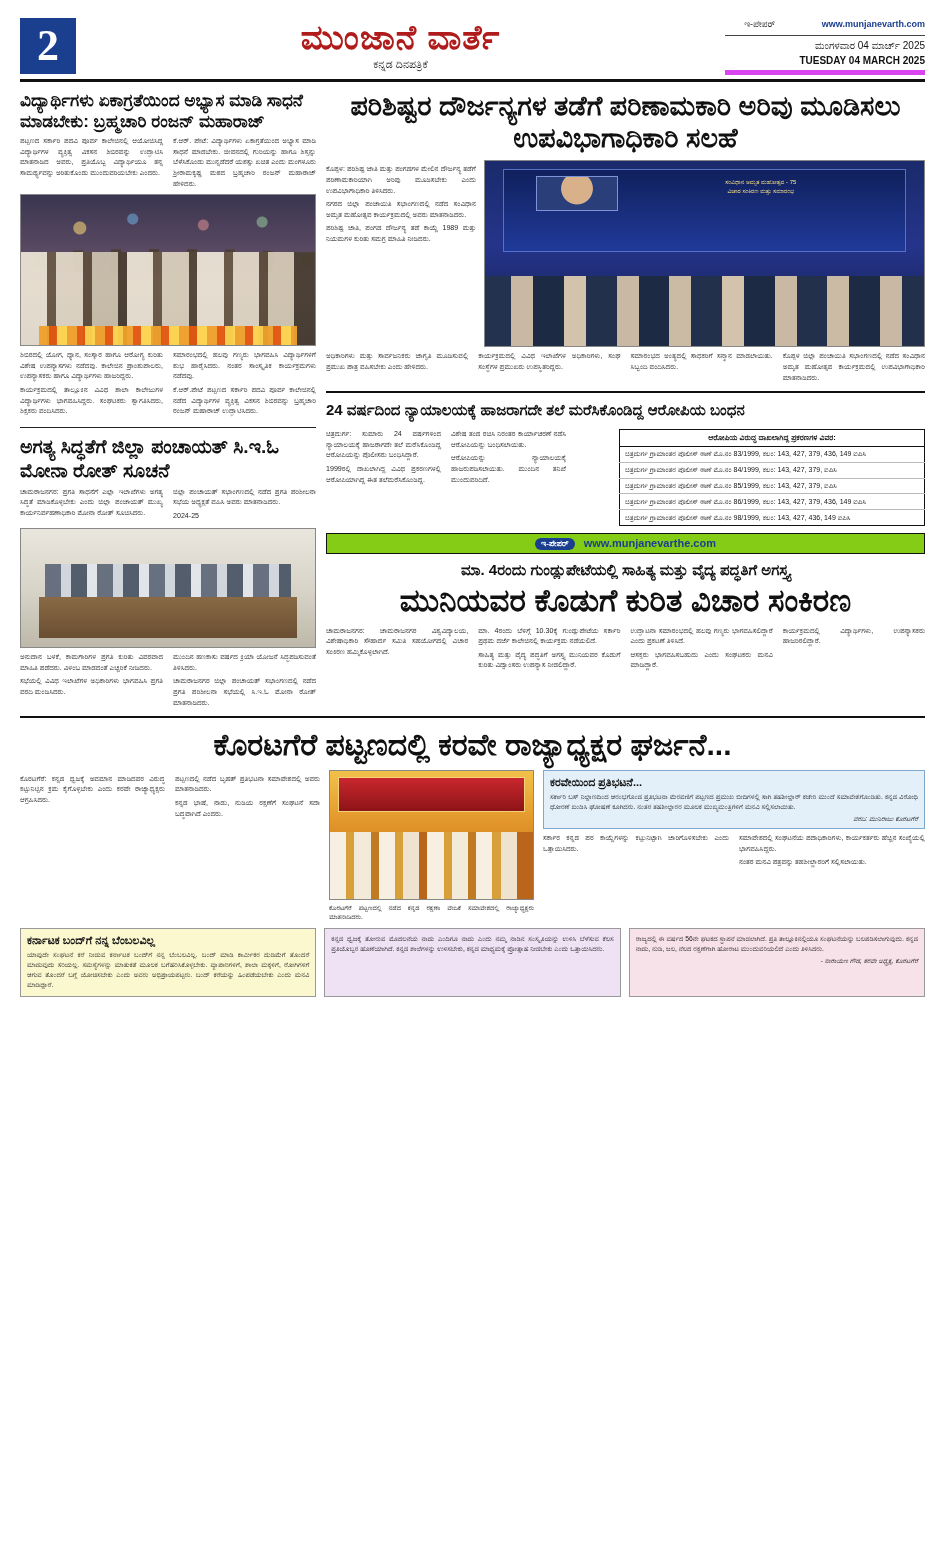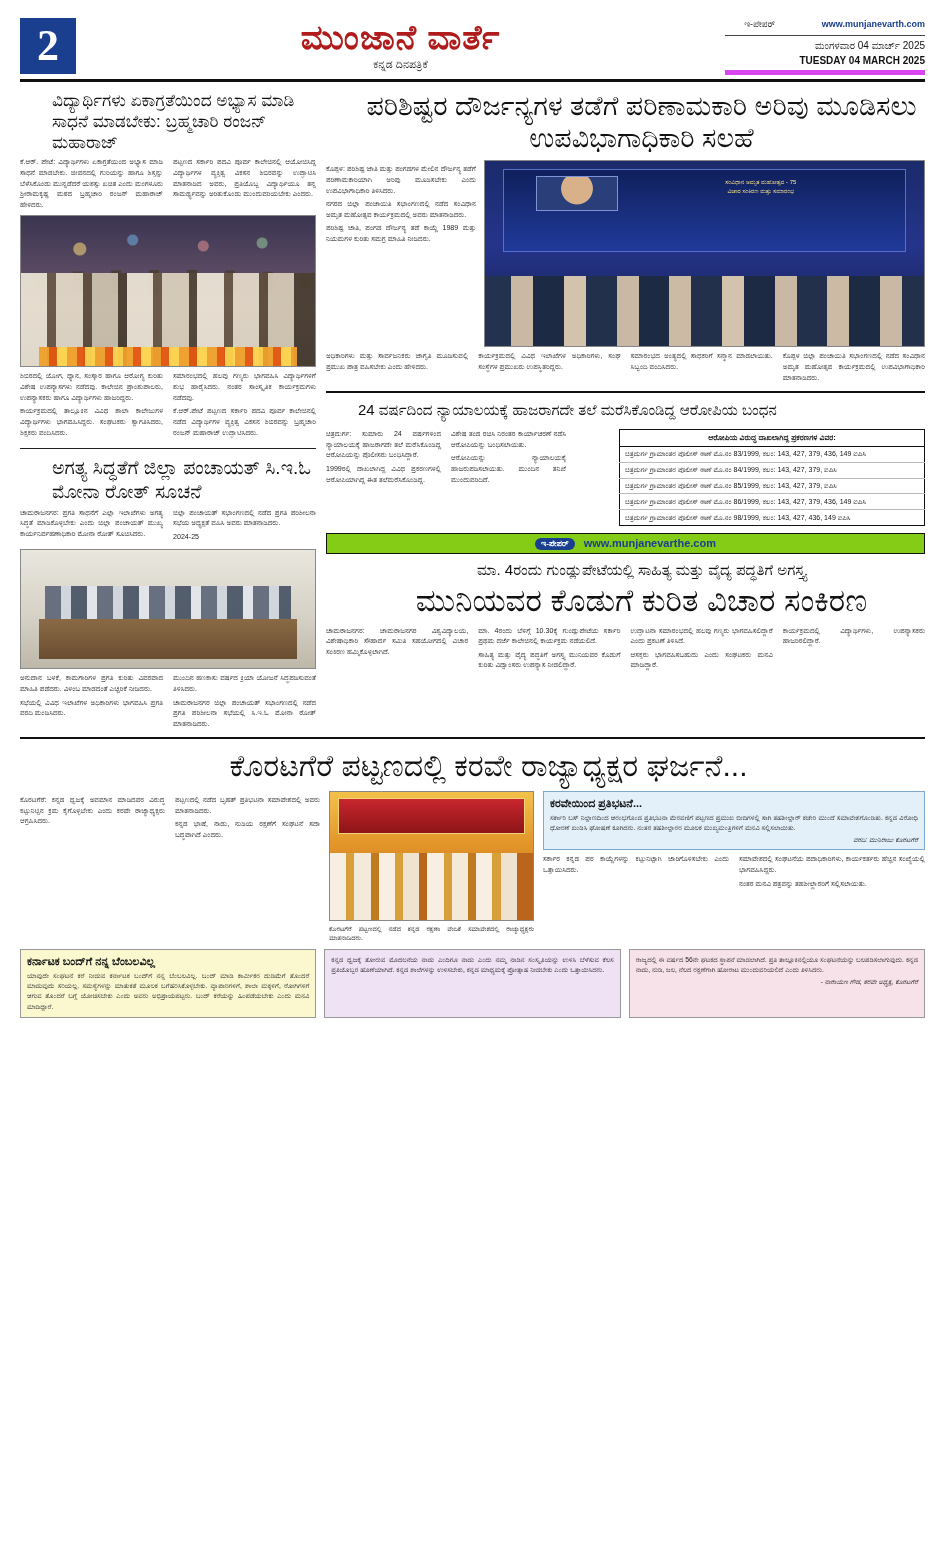--- a/index.html
+++ b/index.html
@@ -43,21 +43,21 @@
     margin-top:3px;padding:2px 0;font-size:10px;font-weight:bold;
   }
   .mast-right .datebar .kn{display:block;font-weight:normal;}
   
   .content{display:flex;gap:10px;margin-top:8px;}
   .colA{width:296px;}
   .colB{flex:1;}
   hr.rule{border:none;border-top:1px solid #222;margin:7px 0;}
   hr.thick{border:none;border-top:2px solid #111;margin:8px 0;}
   .hl{
-    font-weight:normal;line-height:1.25;margin-left:32px;
+    font-weight:bold;line-height:1.25;
   }
   .hl-lead{font-size:17px;}
   .hl-big{font-size:27px;text-align:center;line-height:1.2;}
   .hl-mid{font-size:19px;}
   .hl-sec{font-size:15px;}
   .hl-huge{font-size:31px;text-align:center;}
   
   .cols2{column-count:2;column-gap:10px;}
   .cols4{column-count:4;column-gap:10px;}
   .bodytext{
@@ -213,22 +213,22 @@
       </div>
     </div>
   </div>
 
   <div class="content">
 
     <div class="colA">
 
       <div class="hl hl-lead">ವಿದ್ಯಾರ್ಥಿಗಳು ಏಕಾಗ್ರತೆಯಿಂದ ಅಭ್ಯಾಸ ಮಾಡಿ ಸಾಧನೆ ಮಾಡಬೇಕು: ಬ್ರಹ್ಮಚಾರಿ ರಂಜನ್ ಮಹಾರಾಜ್</div>
       <div class="bodytext cols2">
+        <p>ಪಟ್ಟಣದ ಸರ್ಕಾರಿ ಪದವಿ ಪೂರ್ವ ಕಾಲೇಜಿನಲ್ಲಿ ಆಯೋಜಿಸಿದ್ದ ವಿದ್ಯಾರ್ಥಿಗಳ ವ್ಯಕ್ತಿತ್ವ ವಿಕಸನ ಶಿಬಿರವನ್ನು ಉದ್ಘಾಟಿಸಿ ಮಾತನಾಡಿದ ಅವರು, ಪ್ರತಿಯೊಬ್ಬ ವಿದ್ಯಾರ್ಥಿಯೂ ತನ್ನ ಸಾಮರ್ಥ್ಯವನ್ನು ಅರಿತುಕೊಂಡು ಮುಂದುವರಿಯಬೇಕು ಎಂದರು.</p>
         <p>ಕೆ.ಆರ್. ಪೇಟೆ: ವಿದ್ಯಾರ್ಥಿಗಳು ಏಕಾಗ್ರತೆಯಿಂದ ಅಭ್ಯಾಸ ಮಾಡಿ ಸಾಧನೆ ಮಾಡಬೇಕು. ಜೀವನದಲ್ಲಿ ಗುರಿಯನ್ನು ಹಾಗೂ ಶಿಸ್ತನ್ನು ಬೆಳೆಸಿಕೊಂಡು ಮುನ್ನಡೆದರೆ ಯಶಸ್ಸು ಖಚಿತ ಎಂದು ಮಂಗಳೂರು ಶ್ರೀರಾಮಕೃಷ್ಣ ಮಠದ ಬ್ರಹ್ಮಚಾರಿ ರಂಜನ್ ಮಹಾರಾಜ್ ಹೇಳಿದರು.</p>
-        <p>ಪಟ್ಟಣದ ಸರ್ಕಾರಿ ಪದವಿ ಪೂರ್ವ ಕಾಲೇಜಿನಲ್ಲಿ ಆಯೋಜಿಸಿದ್ದ ವಿದ್ಯಾರ್ಥಿಗಳ ವ್ಯಕ್ತಿತ್ವ ವಿಕಸನ ಶಿಬಿರವನ್ನು ಉದ್ಘಾಟಿಸಿ ಮಾತನಾಡಿದ ಅವರು, ಪ್ರತಿಯೊಬ್ಬ ವಿದ್ಯಾರ್ಥಿಯೂ ತನ್ನ ಸಾಮರ್ಥ್ಯವನ್ನು ಅರಿತುಕೊಂಡು ಮುಂದುವರಿಯಬೇಕು ಎಂದರು.</p>
       </div>
 
       <div class="photo ph-stage" style="height:150px;margin-top:5px;">
         <div class="ph-heads"></div>
         <div class="ph-people"></div>
         <div class="ph-flowers"></div>
       </div>
 
       <div class="bodytext cols2">
         <p>ಶಿಬಿರದಲ್ಲಿ ಯೋಗ, ಧ್ಯಾನ, ಸಂಸ್ಕಾರ ಹಾಗೂ ಆರೋಗ್ಯ ಕುರಿತು ವಿಶೇಷ ಉಪನ್ಯಾಸಗಳು ನಡೆದವು. ಕಾಲೇಜಿನ ಪ್ರಾಂಶುಪಾಲರು, ಉಪನ್ಯಾಸಕರು ಹಾಗೂ ವಿದ್ಯಾರ್ಥಿಗಳು ಹಾಜರಿದ್ದರು.</p>

